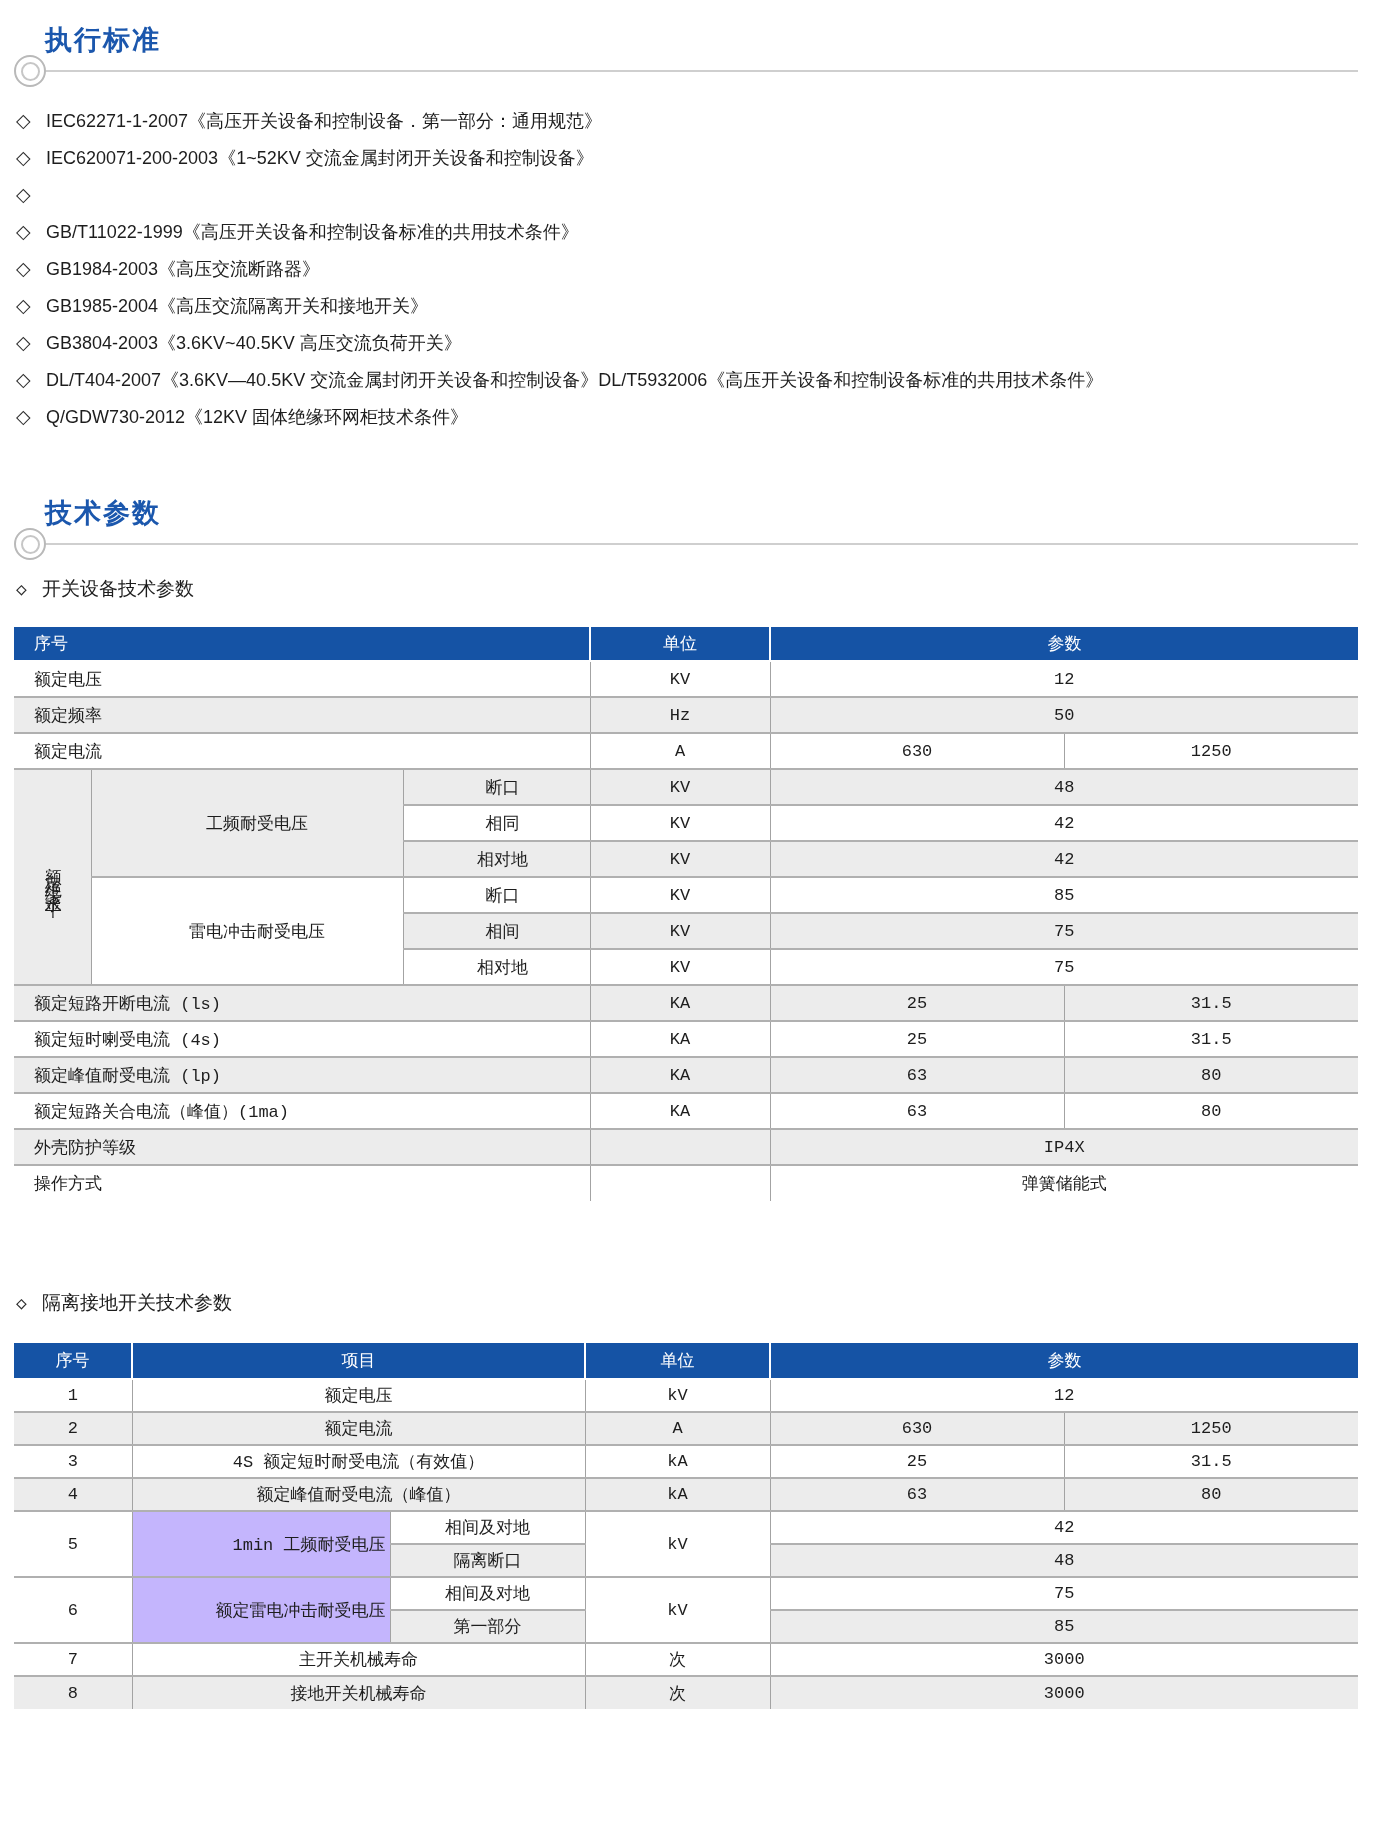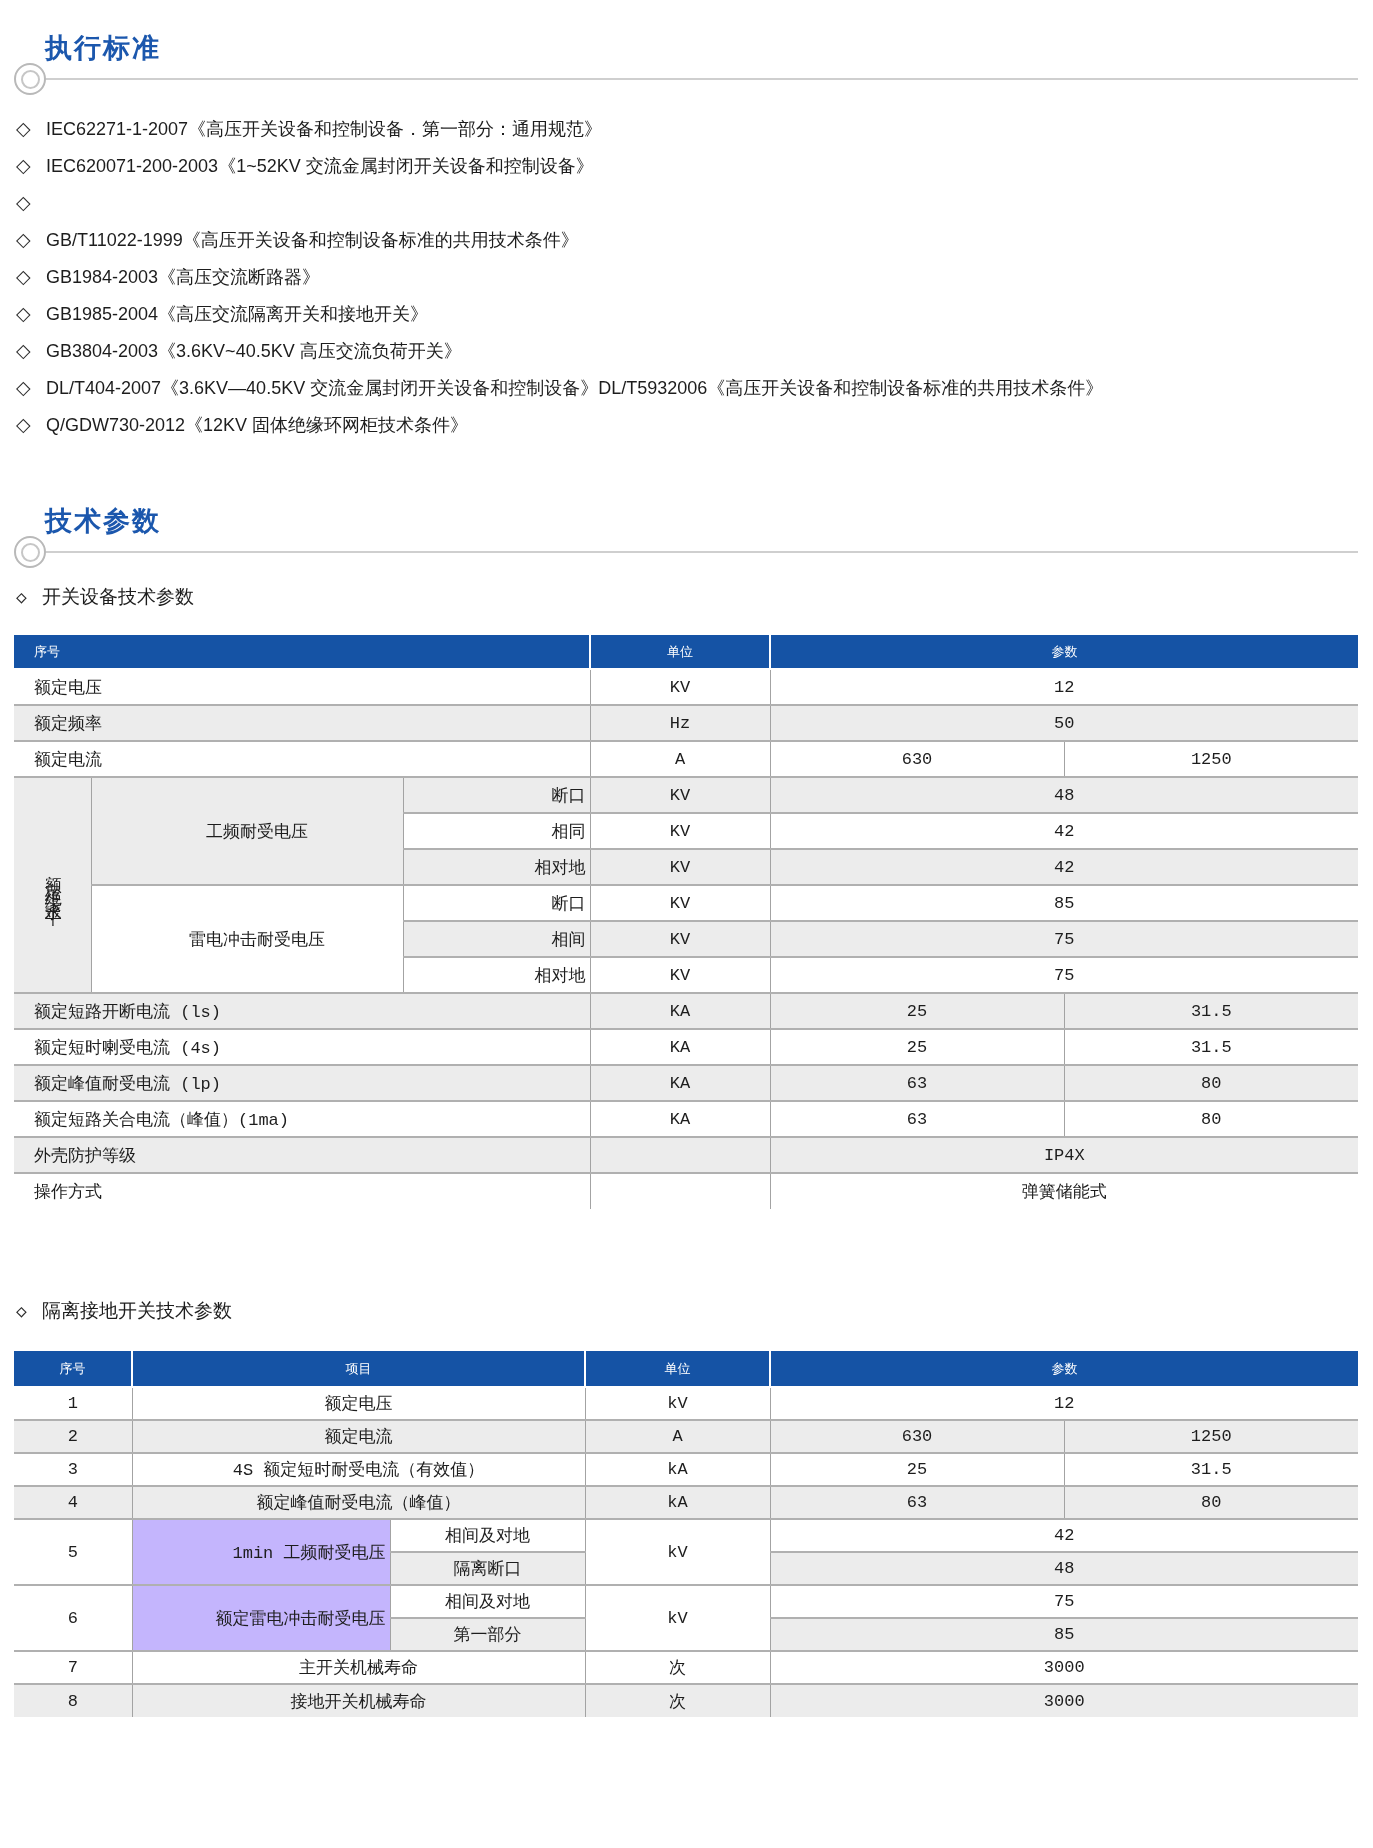--- a/index.html
+++ b/index.html
@@ -7,21 +7,21 @@
   body {
     font-family: "Liberation Sans", "DejaVu Sans", sans-serif;
     color: #1d1d1d;
     -webkit-font-smoothing: antialiased;
   }
   .page {
     position: relative;
     width: 1373px;
     height: 1848px;
     background: #ffffff;
-    padding: 30px 15px 0 14px;
+    padding: 22px 15px 0 14px;
     overflow: hidden;
   }
 
   
   .sec-head { position: relative; }
   .sec-title {
     margin: 0 0 12px 31px;
     font-size: 27px;
     font-weight: 700;
     letter-spacing: 2px;
@@ -67,21 +67,21 @@
     table-layout: fixed;
     width: 1344px;
     border: hidden;
   }
   .t1 { margin-top: 26px; }
   .t2 { margin-top: 28px; }
   th {
     background: #1553a5;
     color: #ffffff;
     font-weight: 400;
-    font-size: 13px;
+    font-size: 17px;
     height: 34px;
     padding: 0;
     text-align: center;
     border-left: 2px solid #ffffff;
     border-right: 2px solid #ffffff;
     border-bottom: 2px solid #ffffff;
   }
   td {
     font-size: 17px;
     height: 36px;
@@ -92,21 +92,21 @@
     border-top-width: 2px;
     border-bottom-width: 2px;
     border-top-color: #b0b0b0;
     border-bottom-color: #b0b0b0;
     background: #ffffff;
   }
   .t2 td { height: 33px; }
   .t2 th { height: 36px; }
   tr.g td { background: #ececec; }
   td.left, th.left { text-align: left; padding-left: 20px; }
-  td.subcell { text-align: right; padding-left: 16px; }
+  td.subcell { text-align: center; padding-left: 16px; }
   td.groupcell { text-align: center; padding-left: 24px; background: #ffffff; }
   td.vertcell { background: #e9e9e9; }
   .t2 td.groupcell2 { background: #c4b5fd; text-align: right; }
   .vert {
     display: inline-block;
     writing-mode: vertical-lr;
     text-orientation: upright;
     letter-spacing: 7px;
     line-height: 1;
   }

